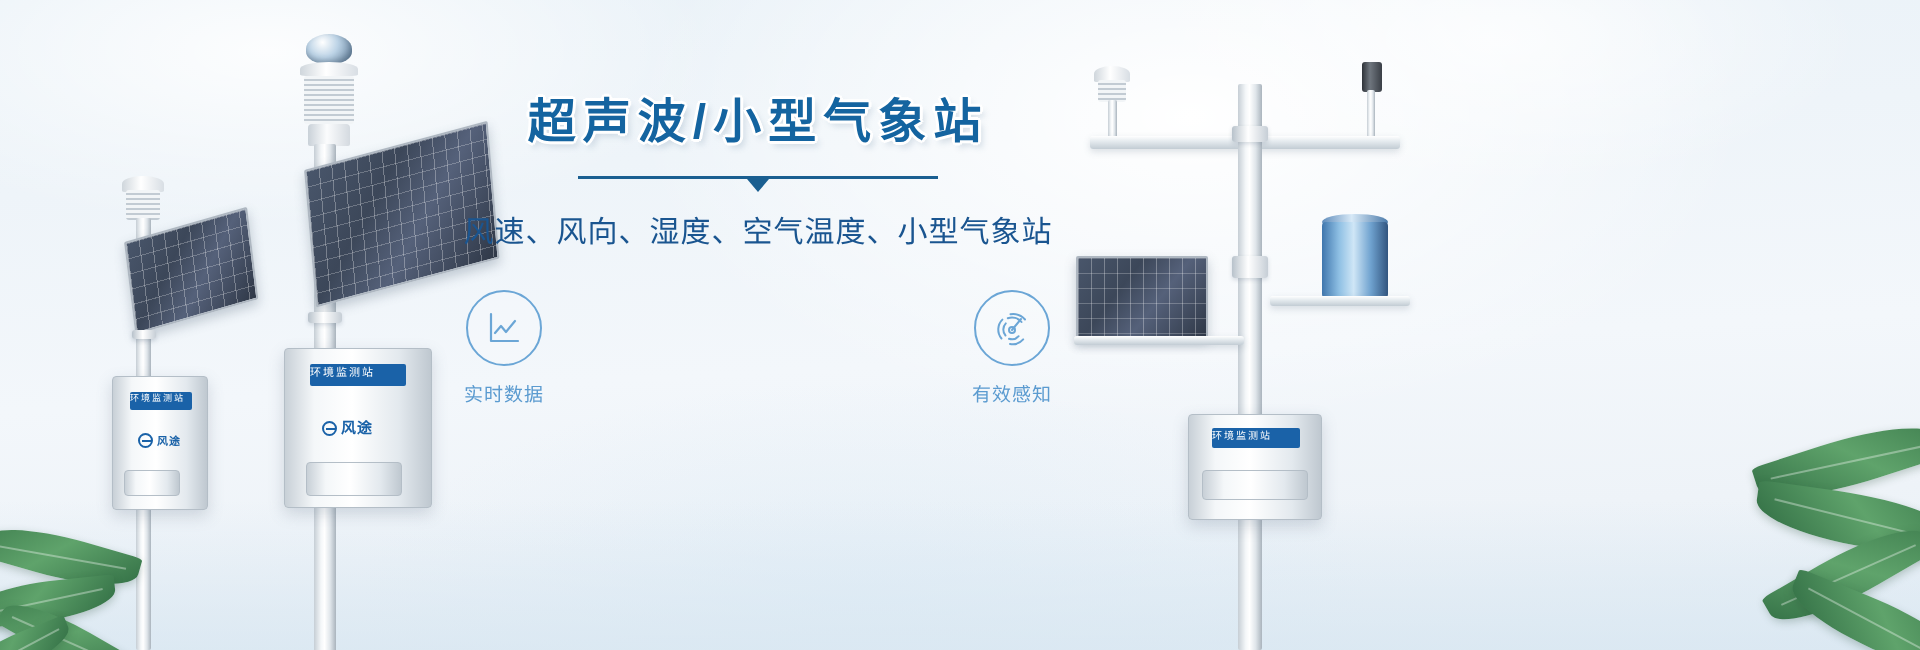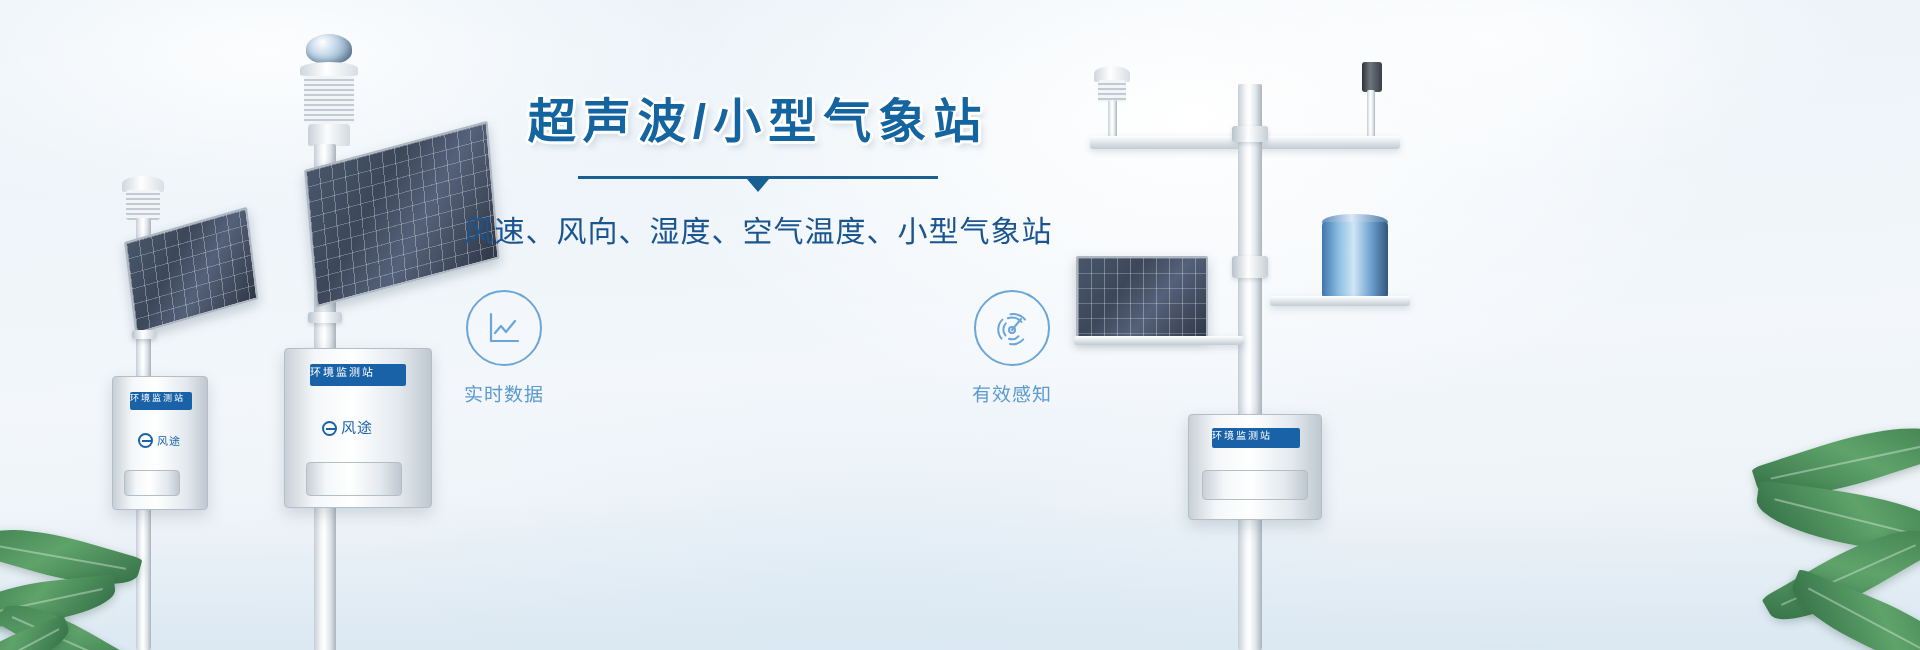--- a/index.html
+++ b/index.html
@@ -160,21 +160,21 @@
     letter-spacing: 2px;
     text-align: left;
     border-radius: 2px;
     line-height: 1.55;
     white-space: nowrap;
   }
   .brand-mark {
     position: absolute;
     color: #1a62a8;
     font-size: 13px;
-    font-weight: 400;
+    font-weight: 700;
     letter-spacing: 1px;
     white-space: nowrap;
   }
   .brand-mark .glyph {
     display: inline-block;
     width: 15px; height: 15px;
     border: 2px solid #1a62a8;
     border-radius: 50%;
     margin-right: 4px;
     vertical-align: -3px;

